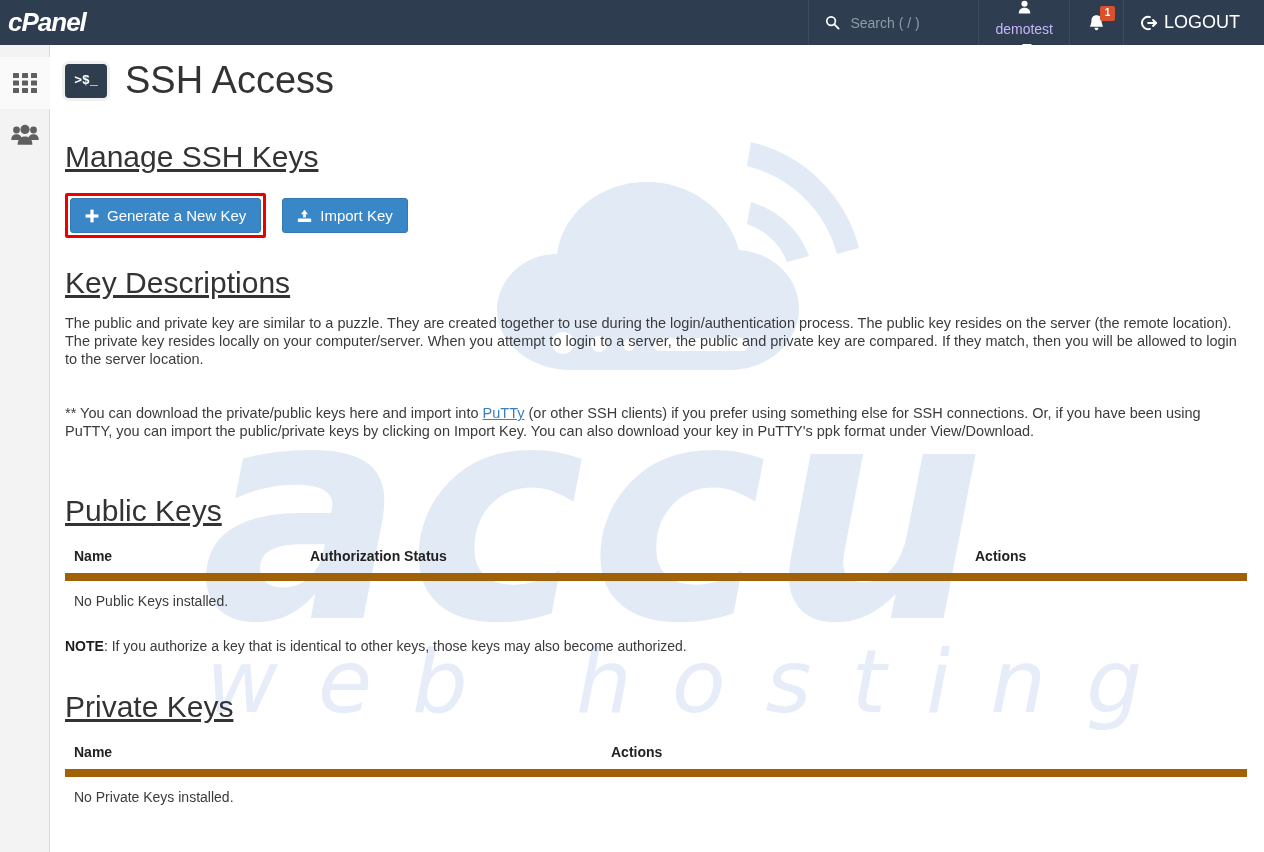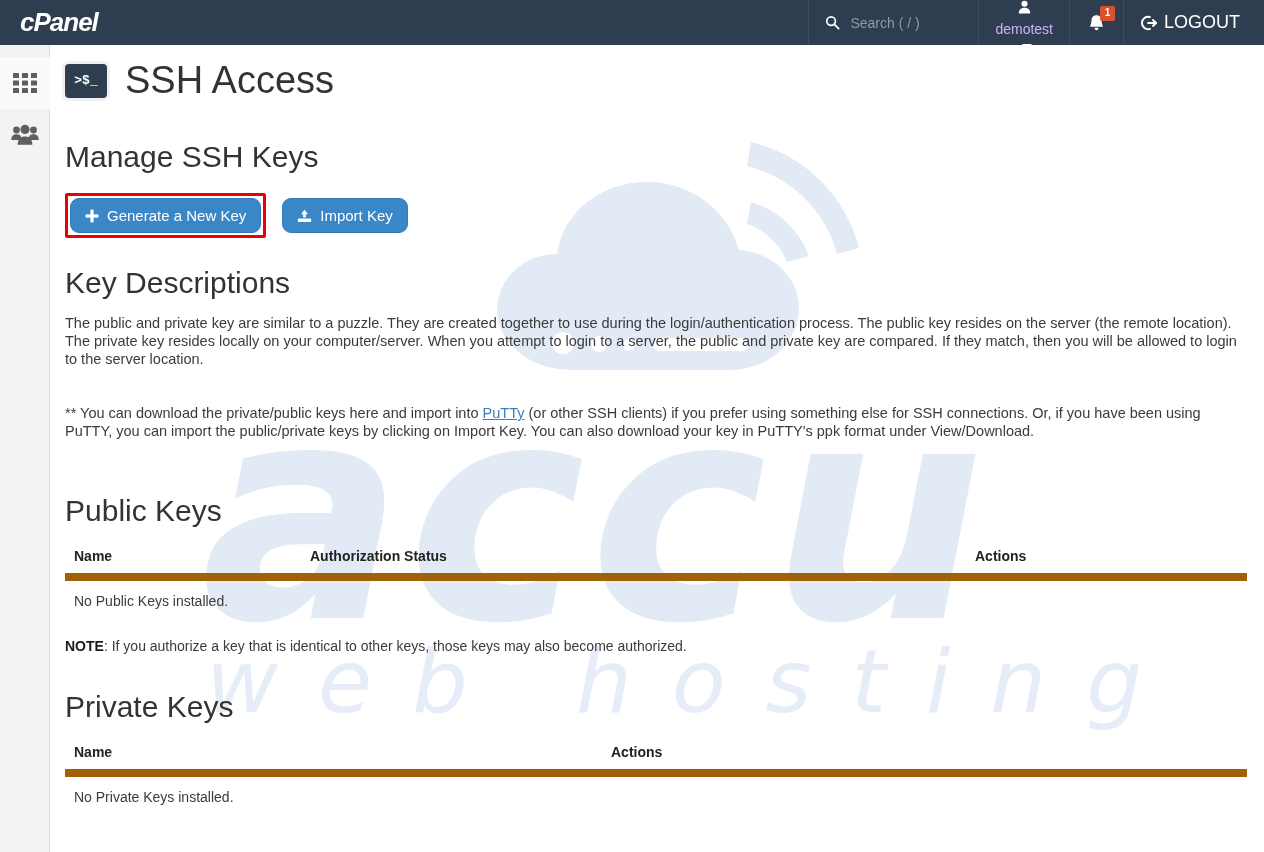--- a/index.html
+++ b/index.html
@@ -15,21 +15,21 @@
 
   
   #header {
     position: absolute; top: 0; left: 0;
     width: 1264px; height: 45px;
     background: #2e3e50;
     display: flex; align-items: center;
     z-index: 50;
   }
   #brand {
-    width: 160px; padding-left: 20px;
+    width: 160px; padding-left: 8px;
     display: flex; align-items: center;
   }
   .brand-text {
     color: #ffffff;
     font-size: 26px;
     font-weight: bold;
     font-style: italic;
     letter-spacing: -1px;
   }
   #header-spacer { flex: 1 1 auto; }
@@ -141,32 +141,33 @@
     font-size: 38px;
     font-weight: normal;
     color: #333333;
     letter-spacing: 0px;
   }
   .section-head {
     font-size: 30px;
     font-weight: normal;
     color: #333333;
     margin: 28px 0 0 0;
+    text-decoration: underline;
   }
   #manage-head { margin-top: 38px; }
   #btn-row {
     display: flex; align-items: center;
     gap: 16px;
     margin-top: 19px;
   }
   .btn {
     background: #3a87c8;
     color: #ffffff;
     border: 1px solid #3479b3;
-    border-radius: 9px;
+    border-radius: 3px;
     font-size: 15px;
     padding: 8px 14px;
     display: inline-flex; align-items: center; gap: 8px;
     cursor: pointer;
     font-family: "Liberation Sans", sans-serif;
   }
   #generate-key-wrap {
     border: 3px solid #ee0000;
     padding: 2px;
     display: inline-flex;

